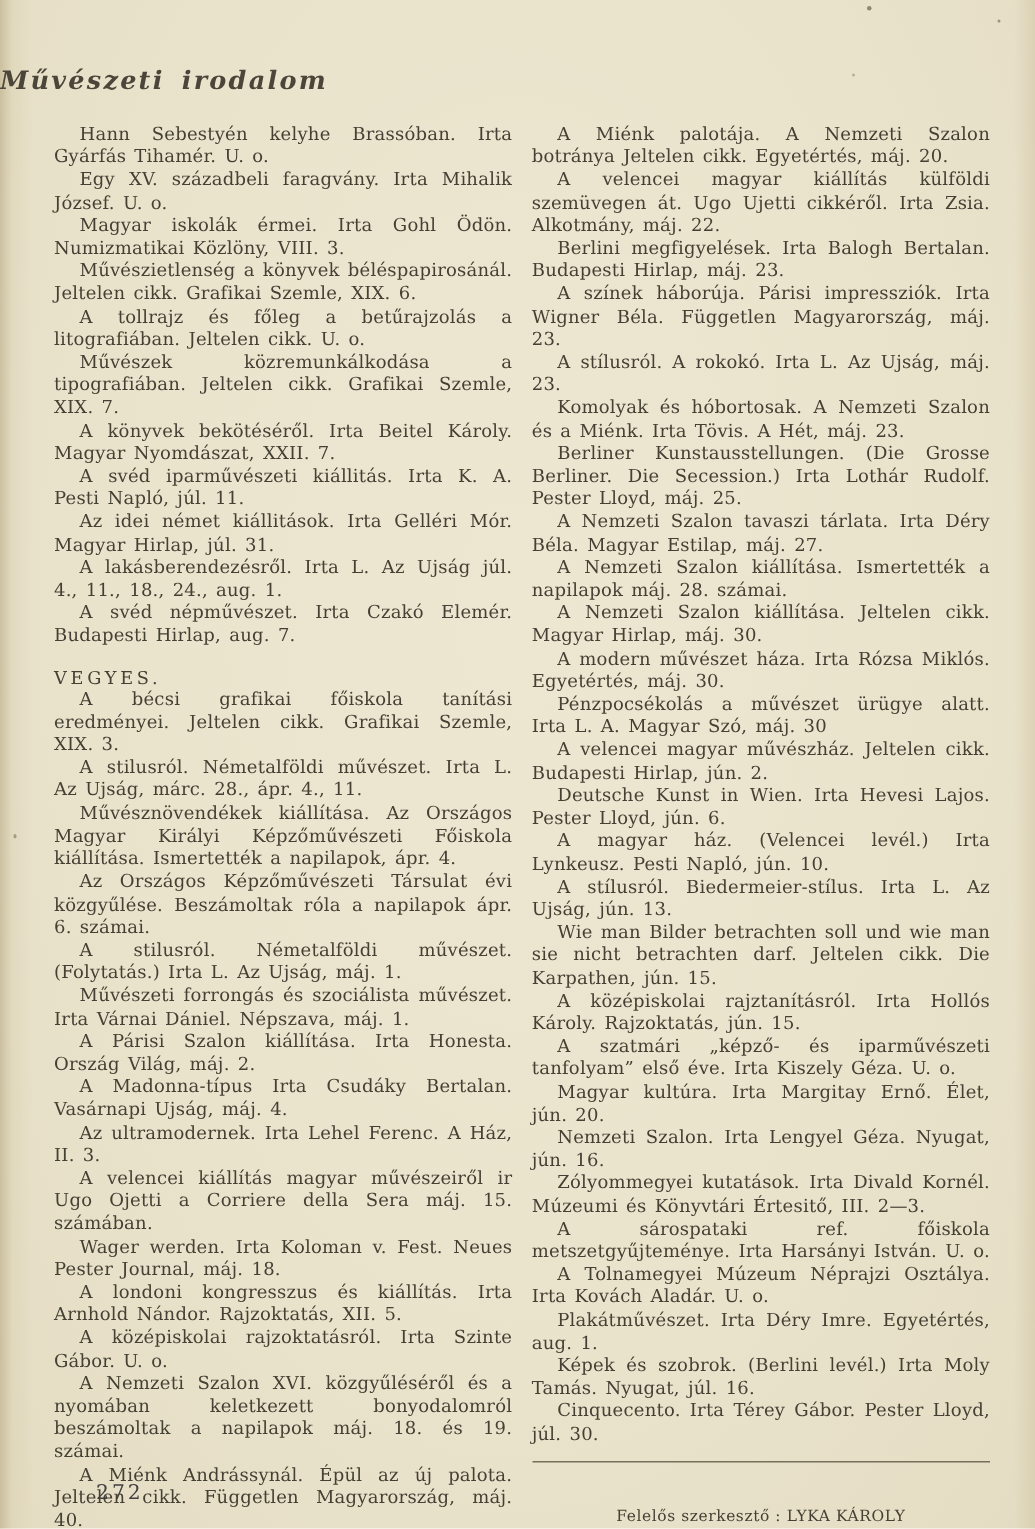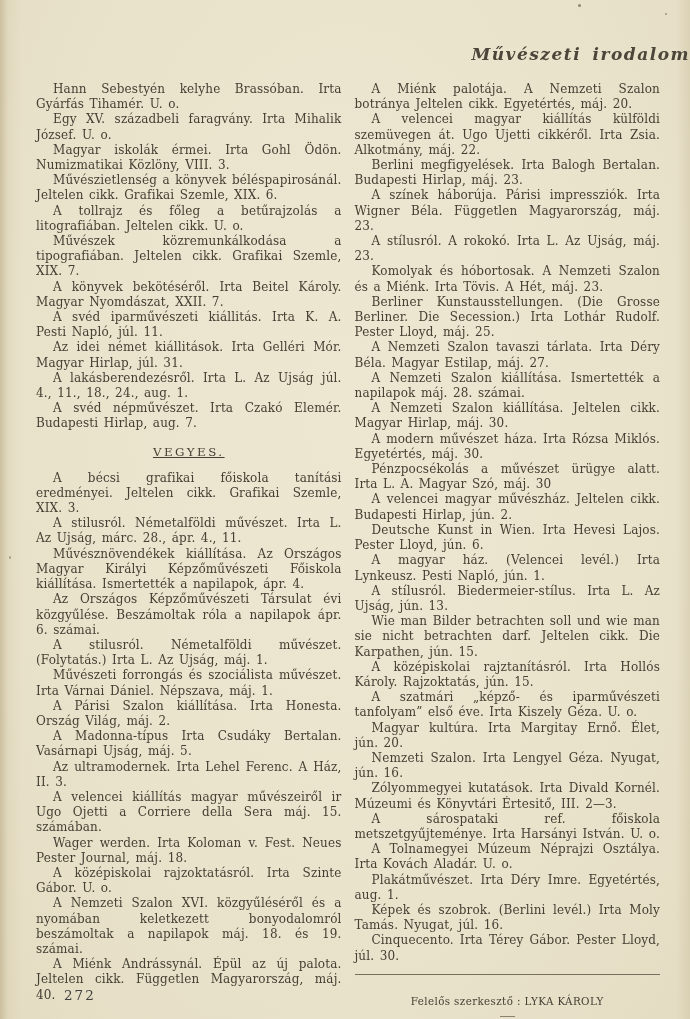--- a/index.html
+++ b/index.html
@@ -12,21 +12,21 @@
     background:
       linear-gradient(90deg, rgba(180,166,128,0.55) 0px, rgba(214,204,172,0.35) 8px, rgba(0,0,0,0) 22px),
       linear-gradient(270deg, rgba(196,184,150,0.35) 0px, rgba(0,0,0,0) 14px),
       radial-gradient(ellipse at 50% 40%, #ede6d1 0%, #eae3cc 60%, #e4dcc2 100%);
     color: #454034;
     position: relative;
   }
   .page { width: 100%; height: 100%; position: relative; box-sizing: border-box; padding-top: 44px; }
 
   .page-title {
-    text-align: right;
+    text-align: left;
     font-style: italic;
     font-size: 17px;
     letter-spacing: 1.5px;
     word-spacing: 4px;
     color: #4c463a;
     margin: 0 0 18px 0;
   }
 
   .columns {
     display: flex;
@@ -40,45 +40,44 @@
     margin: 0;
     font-size: 12px;
     line-height: 15.2px;
     text-indent: 17px;
     text-align: justify;
     letter-spacing: 0.15px;
     word-spacing: 1.5px;
   }
 
   .section-heading {
-    text-align: center;
+    text-align: left;
     font-size: 11.8px;
     letter-spacing: 2.5px;
-    margin: 13px 0 12px 0;
+    margin: 13px 0 0 0;
     color: #454034;
     font-weight: normal;
-    text-decoration: underline;
   }
 
   .page-number {
     position: absolute;
     left: 64px;
     bottom: 16px;
     font-size: 13.5px;
     letter-spacing: 2px;
     color: #404040;
   }
 
   .footer-block {
     margin-top: 10px;
     border-top: 1px solid #776f5c;
     padding-top: 12px;
     text-align: center;
   }
-  .footer-line { margin: 8px; font-size: 10.3px; line-height: 13px; letter-spacing: 0.4px; }
+  .footer-line { margin: 18px; font-size: 10.3px; line-height: 13px; letter-spacing: 0.4px; }
   .footer-line.small { font-size: 9.6px; line-height: 12.5px; padding: 0 6px; }
   .footer-dash {
     width: 15px; height: 0;
     border-bottom: 1.4px solid #8a8270;
     margin: 5px auto 5px auto;
   }
 
   .speck { position: absolute; border-radius: 50%; background: #6d6046; }
   .speck.s1 { width: 3px; height: 3px; left: 578px; top: 4px; opacity: .7; }
   .speck.s2 { width: 2px; height: 2px; left: 665px; top: 13px; opacity: .6; }
@@ -115,24 +114,25 @@
         </div>
       <h2 class="section-heading">VEGYES.</h2>
       <div>
           <p class="entry">A bécsi grafikai főiskola tanítási eredményei. Jeltelen cikk. Grafikai Szemle, XIX. 3.</p>
           <p class="entry">A stilusról. Németalföldi művészet. Irta L. Az Ujság, márc. 28., ápr. 4., 11.</p>
           <p class="entry">Művésznövendékek kiállítása. Az Országos Magyar Királyi Képzőművészeti Főiskola kiállítása. Ismertették a napilapok, ápr. 4.</p>
           <p class="entry">Az Országos Képzőművészeti Társulat évi közgyűlése. Beszámoltak róla a napilapok ápr. 6. számai.</p>
           <p class="entry">A stilusról. Németalföldi művészet. (Folytatás.) Irta L. Az Ujság, máj. 1.</p>
           <p class="entry">Művészeti forrongás és szociálista művészet. Irta Várnai Dániel. Népszava, máj. 1.</p>
           <p class="entry">A Párisi Szalon kiállítása. Irta Honesta. Ország Világ, máj. 2.</p>
-          <p class="entry">A Madonna-típus Irta Csudáky Bertalan. Vasárnapi Ujság, máj. 5.</p>
+          <p class="entry">A Madonna-típus Irta Csudáky Bertalan. Vasárnapi Ujság, máj. 4.</p>
           <p class="entry">Az ultramodernek. Irta Lehel Ferenc. A Ház, II. 3.</p>
           <p class="entry">A velencei kiállítás magyar művészeiről ir Ugo Ojetti a Corriere della Sera máj. 15. számában.</p>
           <p class="entry">Wager werden. Irta Koloman v. Fest. Neues Pester Journal, máj. 18.</p>
+          <p class="entry">A londoni kongresszus és kiállítás. Irta Arnhold Nándor. Rajzoktatás, XII. 5.</p>
           <p class="entry">A középiskolai rajzoktatásról. Irta Szinte Gábor. U. o.</p>
           <p class="entry">A Nemzeti Szalon XVI. közgyűléséről és a nyomában keletkezett bonyodalomról beszámoltak a napilapok máj. 18. és 19. számai.</p>
           <p class="entry">A Miénk Andrássynál. Épül az új palota. Jeltelen cikk. Független Magyarország, máj. 40.</p>
         </div>
     </div>
 
     <div class="col">
       <div>
           <p class="entry">A Miénk palotája. A Nemzeti Szalon botránya Jeltelen cikk. Egyetértés, máj. 20.</p>
           <p class="entry">A velencei magyar kiállítás külföldi szemüvegen át. Ugo Ujetti cikkéről. Irta Zsia. Alkotmány, máj. 22.</p>
@@ -141,21 +141,21 @@
           <p class="entry">A stílusról. A rokokó. Irta L. Az Ujság, máj. 23.</p>
           <p class="entry">Komolyak és hóbortosak. A Nemzeti Szalon és a Miénk. Irta Tövis. A Hét, máj. 23.</p>
           <p class="entry">Berliner Kunstausstellungen. (Die Grosse Berliner. Die Secession.) Irta Lothár Rudolf. Pester Lloyd, máj. 25.</p>
           <p class="entry">A Nemzeti Szalon tavaszi tárlata. Irta Déry Béla. Magyar Estilap, máj. 27.</p>
           <p class="entry">A Nemzeti Szalon kiállítása. Ismertették a napilapok máj. 28. számai.</p>
           <p class="entry">A Nemzeti Szalon kiállítása. Jeltelen cikk. Magyar Hirlap, máj. 30.</p>
           <p class="entry">A modern művészet háza. Irta Rózsa Miklós. Egyetértés, máj. 30.</p>
           <p class="entry">Pénzpocsékolás a művészet ürügye alatt. Irta L. A. Magyar Szó, máj. 30</p>
           <p class="entry">A velencei magyar művészház. Jeltelen cikk. Budapesti Hirlap, jún. 2.</p>
           <p class="entry">Deutsche Kunst in Wien. Irta Hevesi Lajos. Pester Lloyd, jún. 6.</p>
-          <p class="entry">A magyar ház. (Velencei levél.) Irta Lynkeusz. Pesti Napló, jún. 1.</p>
+          <p class="entry">A magyar ház. (Velencei levél.) Irta Lynkeusz. Pesti Napló, jún. 10.</p>
           <p class="entry">A stílusról. Biedermeier-stílus. Irta L. Az Ujság, jún. 13.</p>
           <p class="entry">Wie man Bilder betrachten soll und wie man sie nicht betrachten darf. Jeltelen cikk. Die Karpathen, jún. 15.</p>
           <p class="entry">A középiskolai rajztanításról. Irta Hollós Károly. Rajzoktatás, jún. 15.</p>
           <p class="entry">A szatmári „képző- és iparművészeti tanfolyam” első éve. Irta Kiszely Géza. U. o.</p>
           <p class="entry">Magyar kultúra. Irta Margitay Ernő. Élet, jún. 20.</p>
           <p class="entry">Nemzeti Szalon. Irta Lengyel Géza. Nyugat, jún. 16.</p>
           <p class="entry">Zólyommegyei kutatások. Irta Divald Kornél. Múzeumi és Könyvtári Értesitő, III. 2—3.</p>
           <p class="entry">A sárospataki ref. főiskola metszetgyűjteménye. Irta Harsányi István. U. o.</p>
           <p class="entry">A Tolnamegyei Múzeum Néprajzi Osztálya. Irta Kovách Aladár. U. o.</p>
           <p class="entry">Plakátművészet. Irta Déry Imre. Egyetértés, aug. 1.</p>

